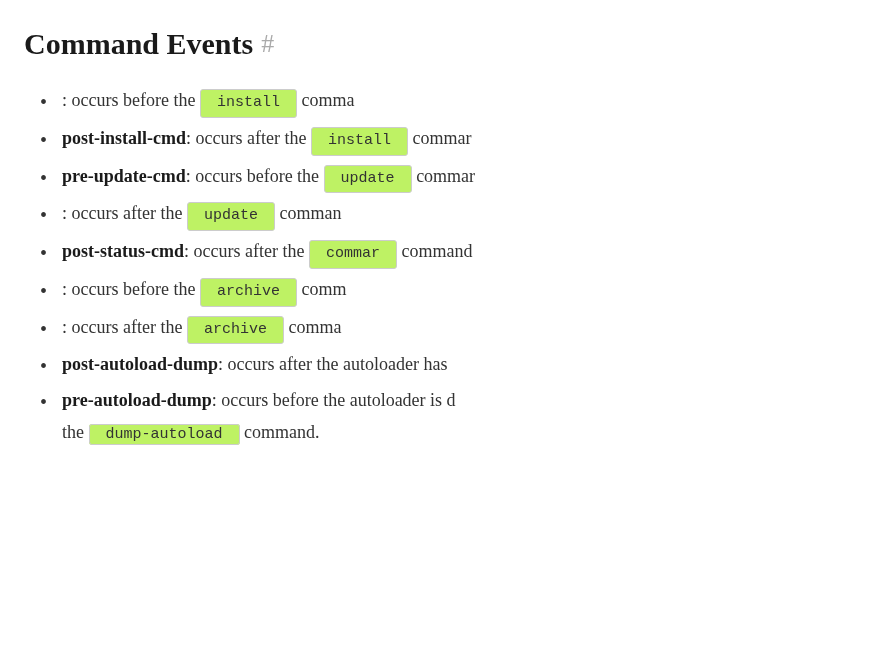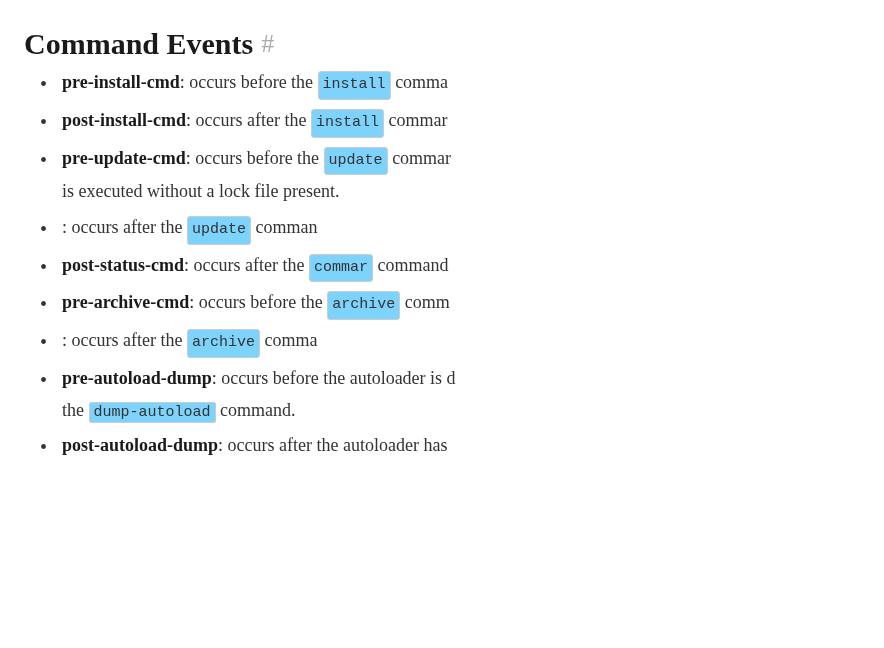--- a/index.html
+++ b/index.html
@@ -18,20 +18,21 @@
       width: 884px;
       min-height: 648px;
       overflow: hidden;
     }
 
     h1.page-title {
       font-family: Georgia, serif;
       font-size: 30px;
       font-weight: 900;
       color: #1a1a1a;
+      margin-bottom: 18px;
       display: flex;
       align-items: center;
       gap: 8px;
     }
 
     h1.page-title .anchor-icon {
       color: #aaaaaa;
       font-weight: normal;
       font-size: 26px;
     }
@@ -67,24 +68,24 @@
     }
 
     .event-desc {
       font-family: Georgia, serif;
       color: #333333;
     }
 
     code.inline-code {
       font-family: 'Courier New', Courier, monospace;
       font-size: 15px;
-      background: #7dd3fc;
+      background: #bef264;
       border: 1px solid #cccccc;
       border-radius: 3px;
-      padding: 1px 4px;
+      padding: 1px 16px;
       color: #333333;
       white-space: nowrap;
     }
 
     .continuation {
       width: 100%;
       padding-left: 0;
       font-family: Georgia, serif;
       color: #333333;
       margin-top: 2px;
@@ -94,71 +95,68 @@
 <body>
 
 <h1 class="page-title">
   <span>Command Events</span>
   <span class="anchor-icon">#</span>
 </h1>
 
 <ul class="event-list">
 
   <li>
-    <span class="event-name">pre-install-cmd</span>
     <span class="event-desc">: occurs before the&nbsp;</span>
     <code class="inline-code">install</code>
     <span class="event-desc">&nbsp;comma</span>
   </li>
 
   <li>
     <span class="event-name">post-install-cmd</span>
     <span class="event-desc">: occurs after the&nbsp;</span>
     <code class="inline-code">install</code>
     <span class="event-desc">&nbsp;commar</span>
   </li>
 
   <li>
     <span class="event-name">pre-update-cmd</span>
     <span class="event-desc">: occurs before the&nbsp;</span>
     <code class="inline-code">update</code>
     <span class="event-desc">&nbsp;commar</span>
-    <span class="continuation">is executed without a lock file present.</span>
   </li>
 
   <li>
     <span class="event-desc">: occurs after the&nbsp;</span>
     <code class="inline-code">update</code>
     <span class="event-desc">&nbsp;comman</span>
   </li>
 
   <li>
     <span class="event-name">post-status-cmd</span>
     <span class="event-desc">: occurs after the&nbsp;</span>
     <code class="inline-code">commar</code>
     <span class="event-desc">&nbsp;command</span>
   </li>
 
   <li>
-    <span class="event-name">pre-archive-cmd</span>
     <span class="event-desc">: occurs before the&nbsp;</span>
     <code class="inline-code">archive</code>
     <span class="event-desc">&nbsp;comm</span>
   </li>
 
   <li>
     <span class="event-desc">: occurs after the&nbsp;</span>
     <code class="inline-code">archive</code>
     <span class="event-desc">&nbsp;comma</span>
   </li>
 
   <li>
+    <span class="event-name">post-autoload-dump</span>
+    <span class="event-desc">: occurs after the autoloader has</span>
+  </li>
+
+  <li>
     <span class="event-name">pre-autoload-dump</span>
     <span class="event-desc">: occurs before the autoloader is d</span>
     <span class="continuation">the&nbsp;<code class="inline-code">dump-autoload</code>&nbsp;command.</span>
   </li>
 
-  <li>
-    <span class="event-name">post-autoload-dump</span>
-    <span class="event-desc">: occurs after the autoloader has</span>
-  </li>
-
 </ul>
 
 </body></html>

